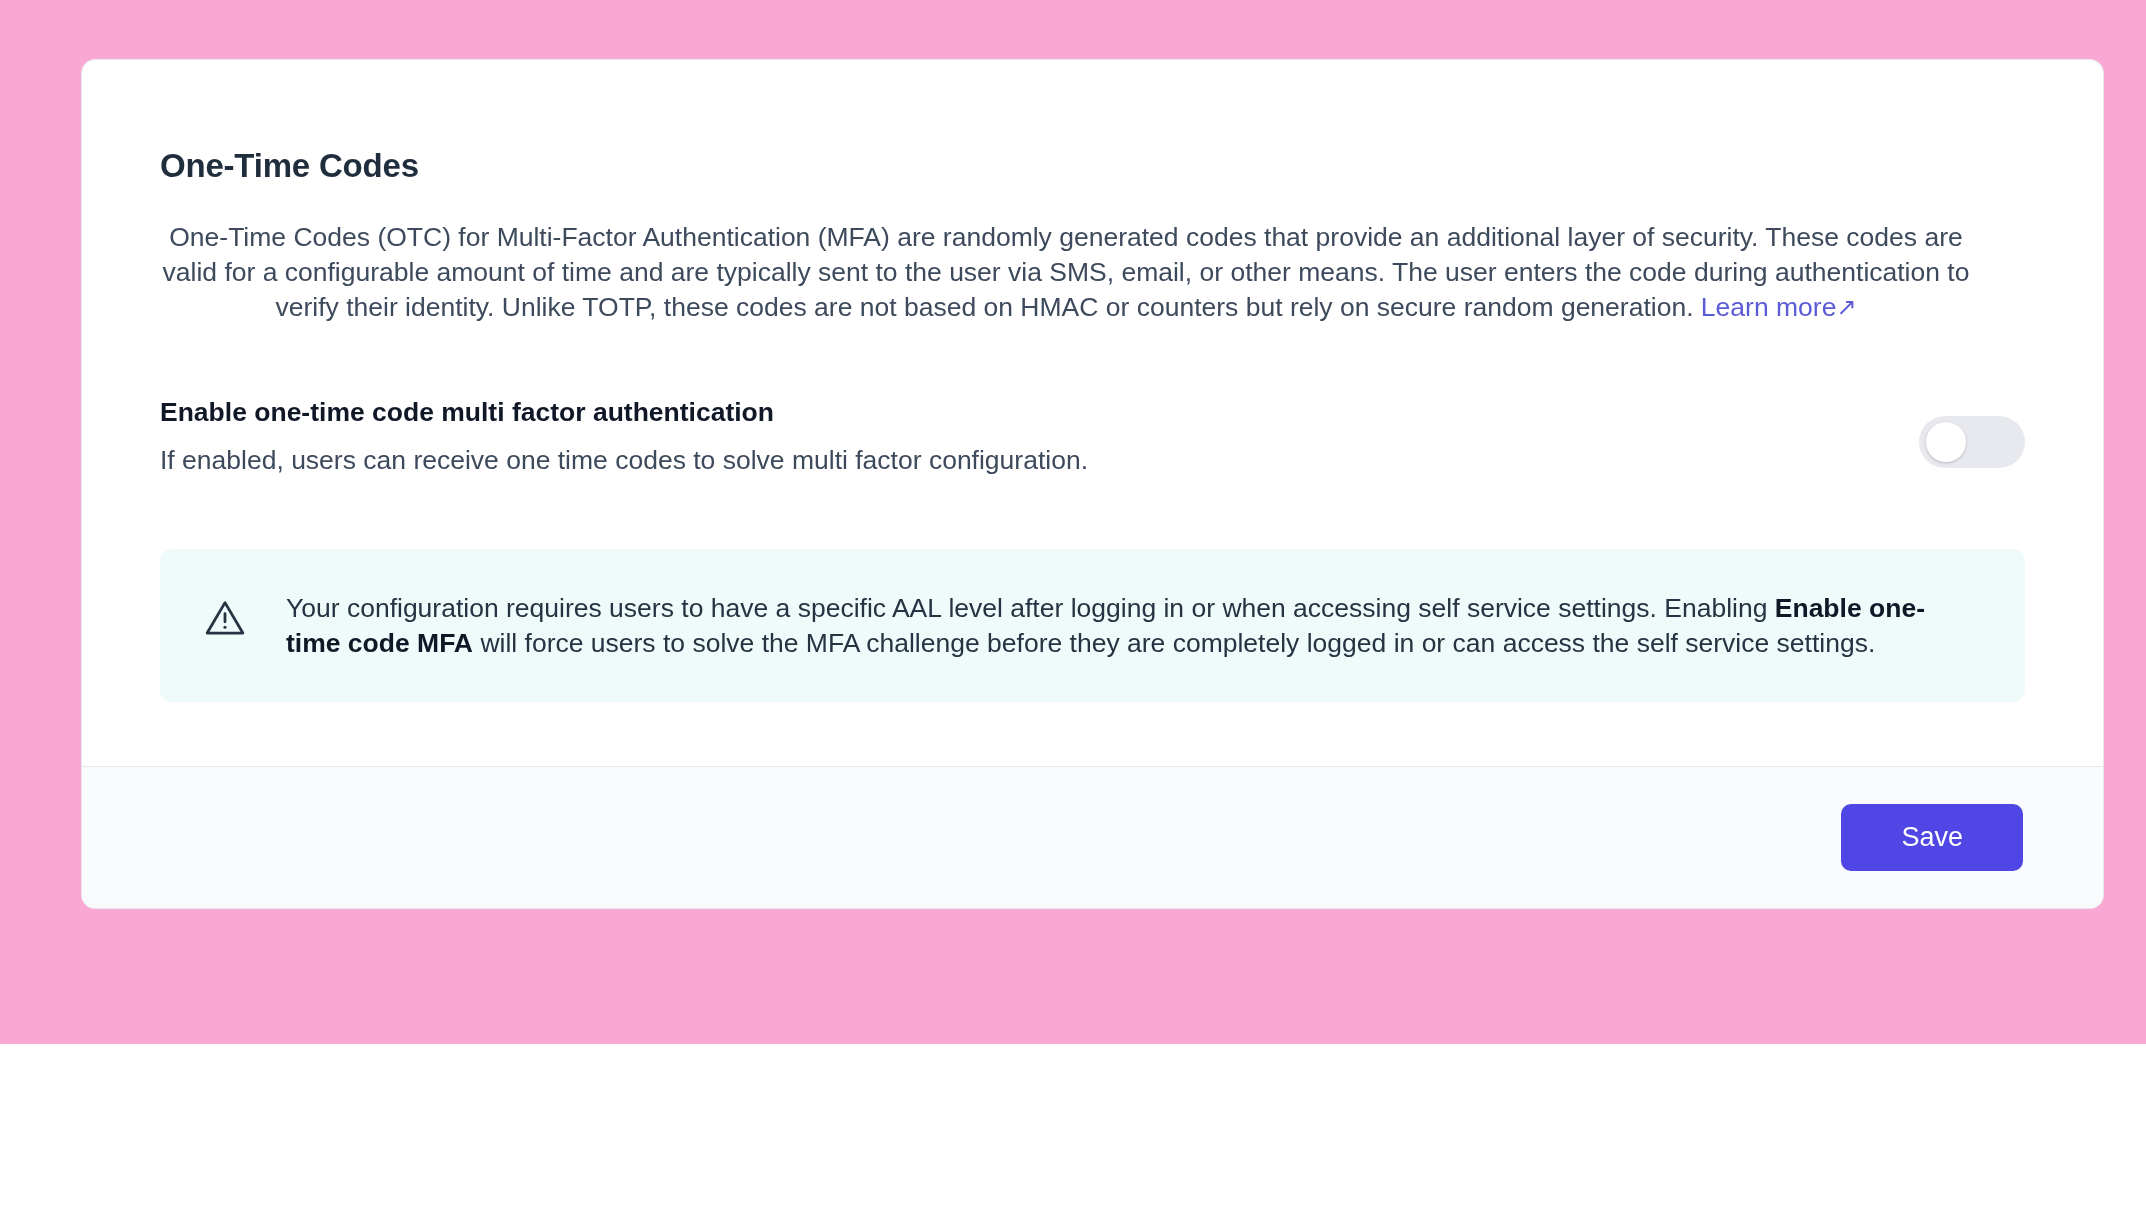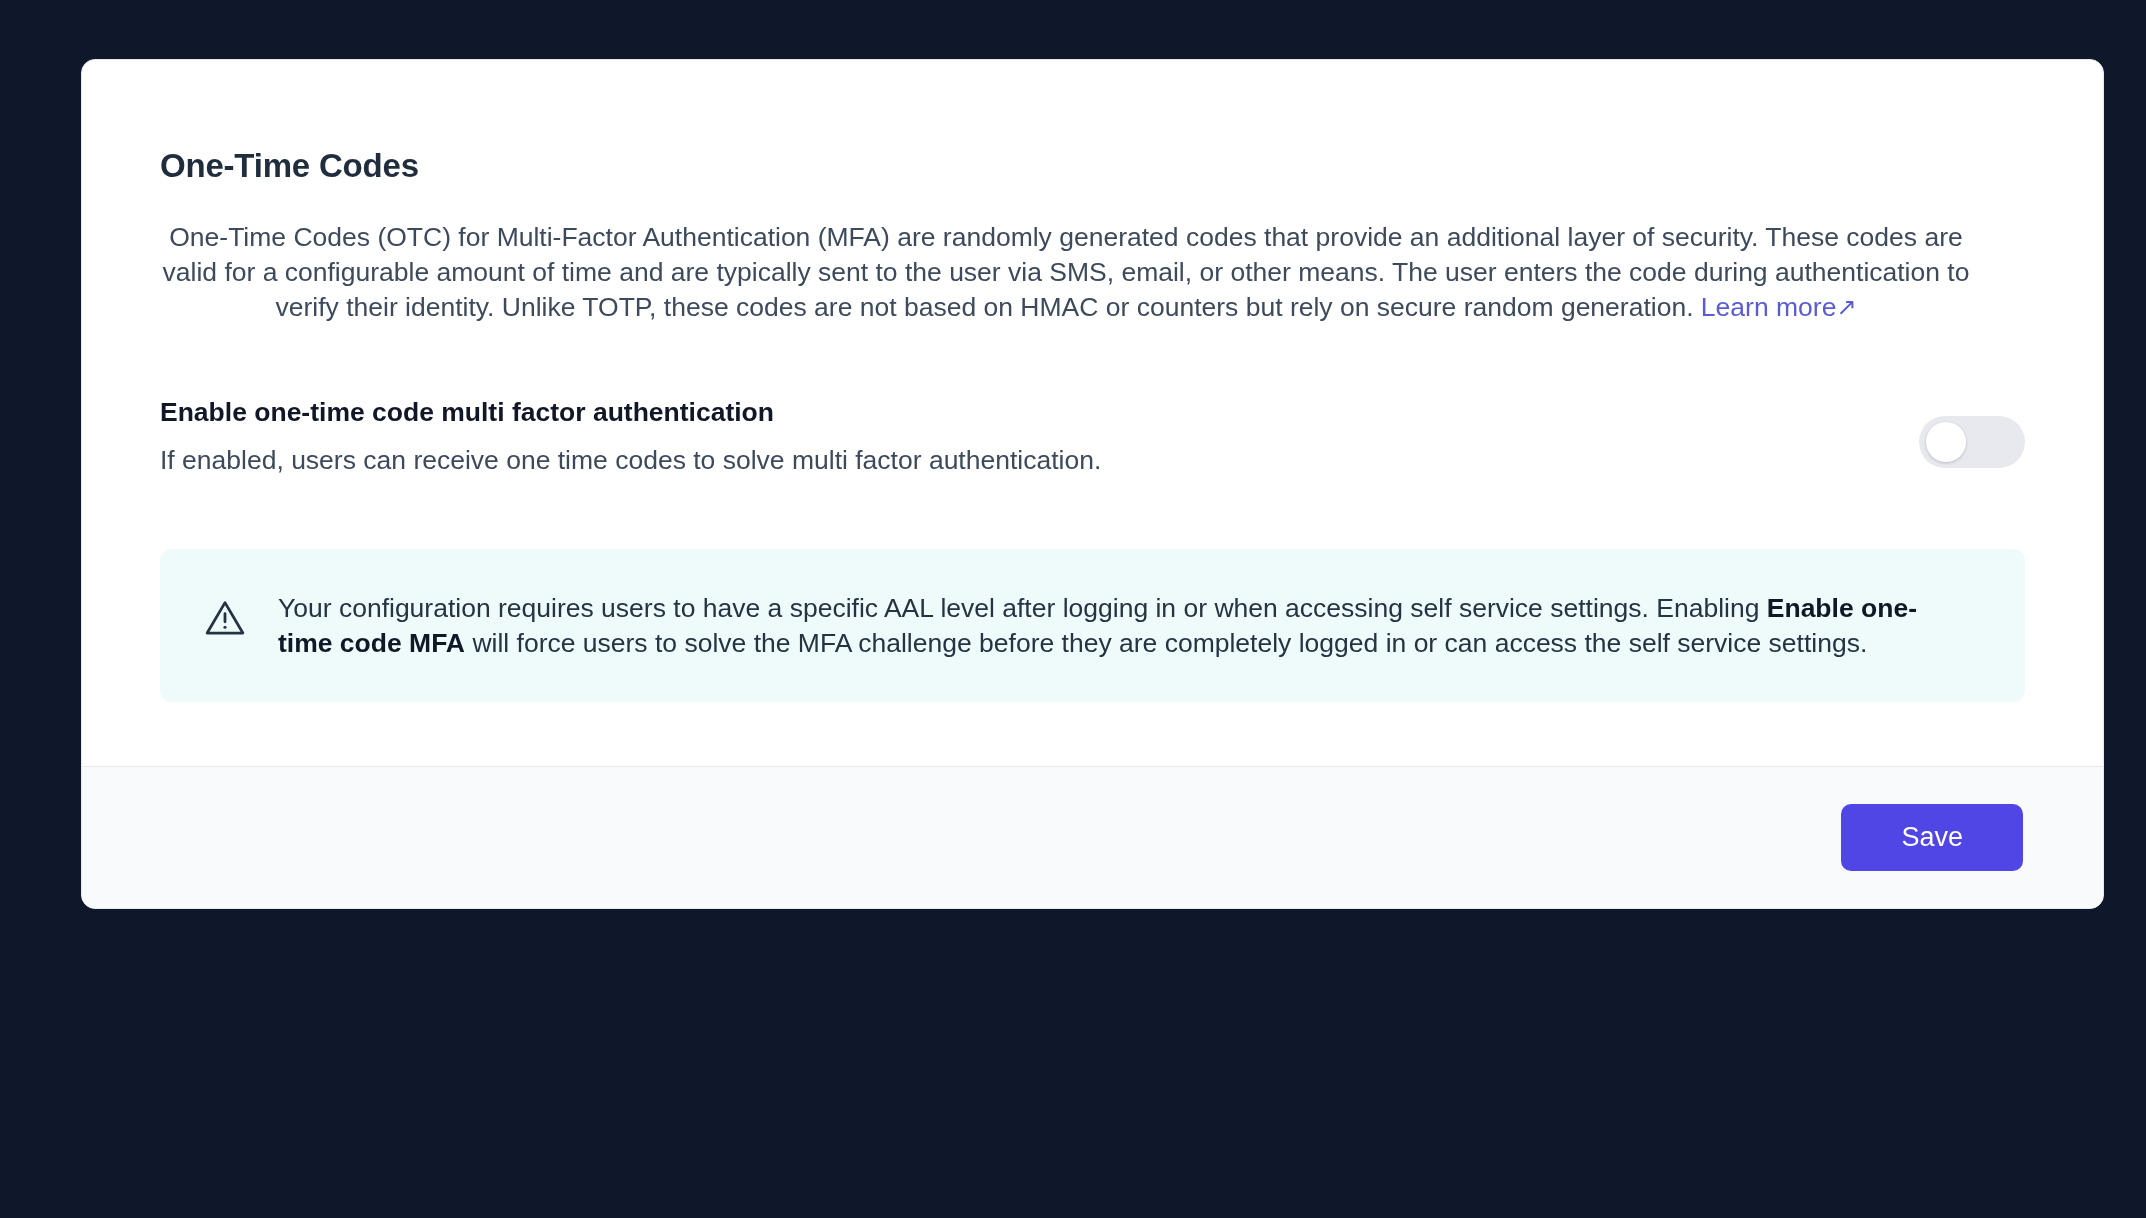--- a/index.html
+++ b/index.html
@@ -8,22 +8,22 @@
     background: #ffffff;
     width: 2146px;
     height: 1218px;
     font-family: "Liberation Sans", sans-serif;
     -webkit-font-smoothing: antialiased;
   }
 
   .page {
     position: relative;
     width: 2146px;
-    height: 1218px;
-    background: #0f172a;
+    height: 1044px;
+    background: #f9a8d4;
     overflow: hidden;
   }
 
   .card {
     position: absolute;
     left: 81px;
     top: 59px;
     width: 2023px;
     border: 1px solid #e6e8ec;
     border-radius: 14px;
@@ -115,21 +115,21 @@
     box-shadow: 0 1px 3px rgba(16,24,40,0.22);
   }
 
   .callout {
     margin-top: 72px;
     background: #effbfa;
     border-radius: 12px;
     padding: 42px 46px 42px 44px;
     display: flex;
     align-items: flex-start;
-    gap: 32px;
+    gap: 40px;
   }
 
   .callout-icon {
     flex: 0 0 auto;
     width: 42px;
     height: 42px;
     margin-top: 6px;
   }
 
   .callout-text {
@@ -173,21 +173,21 @@
 
     <div class="card-body">
 
       <h2 class="card-title">One-Time Codes</h2>
 
       <p class="card-desc"><span>One-Time Codes (OTC) for Multi-Factor Authentication (MFA) are randomly generated codes that provide an additional layer of security. These codes are valid for a configurable amount of time and are typically sent to the user via SMS, email, or other means. The user enters the code during authentication to verify their identity. Unlike TOTP, these codes are not based on HMAC or counters but rely on secure random generation. </span><a class="learn-more" href="#"><span>Learn more</span><span class="arrow">↗</span></a></p>
 
       <div class="toggle-row">
         <div class="toggle-texts">
           <div class="toggle-label">Enable one-time code multi factor authentication</div>
-          <div class="toggle-sub">If enabled, users can receive one time codes to solve multi factor authentication.</div>
+          <div class="toggle-sub">If enabled, users can receive one time codes to solve multi factor configuration.</div>
         </div>
         <button class="switch" aria-label="toggle">
           <span class="knob"></span>
         </button>
       </div>
 
       <div class="callout">
         <span class="callout-icon">
           <svg width="42" height="42" viewBox="0 0 24 24" fill="none" stroke="#253342" stroke-width="1.6" stroke-linecap="round" stroke-linejoin="round">
             <path d="M12 3.2 1.8 20.6h20.4L12 3.2z"></path>

